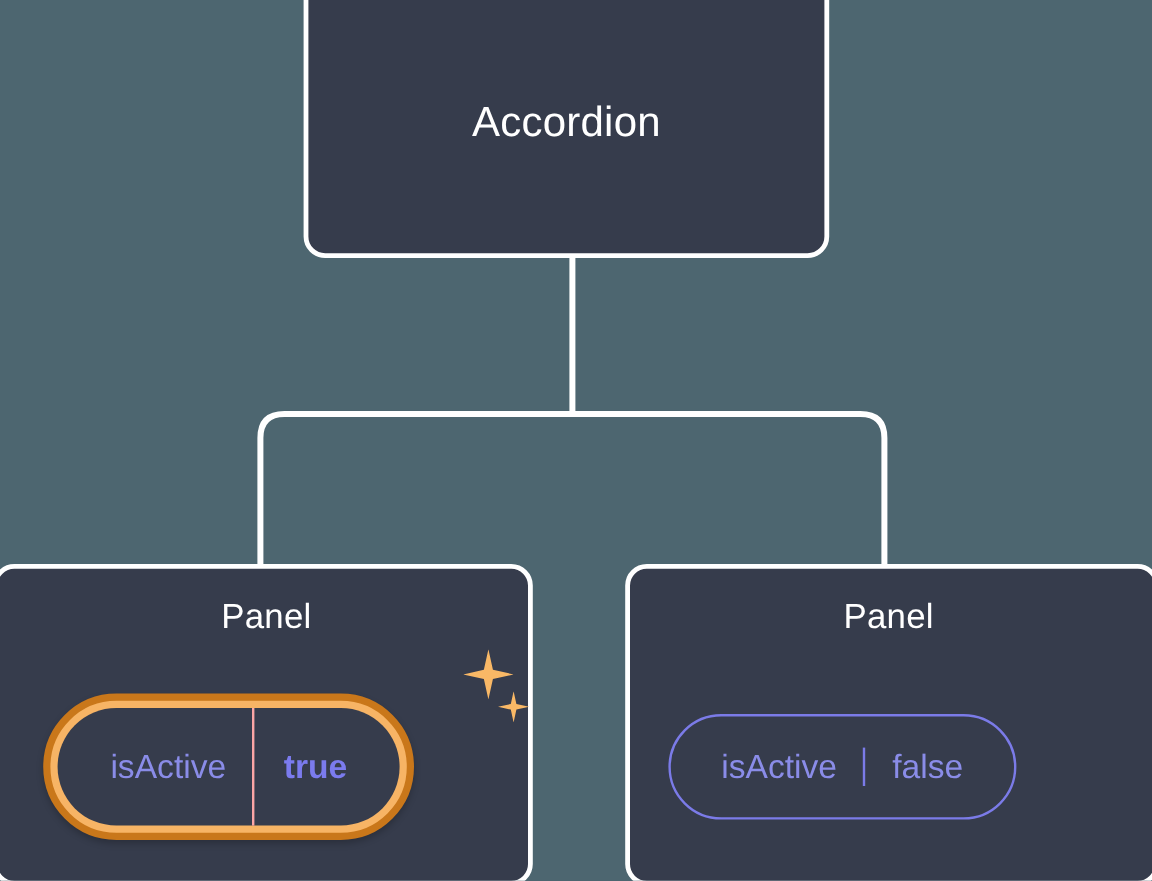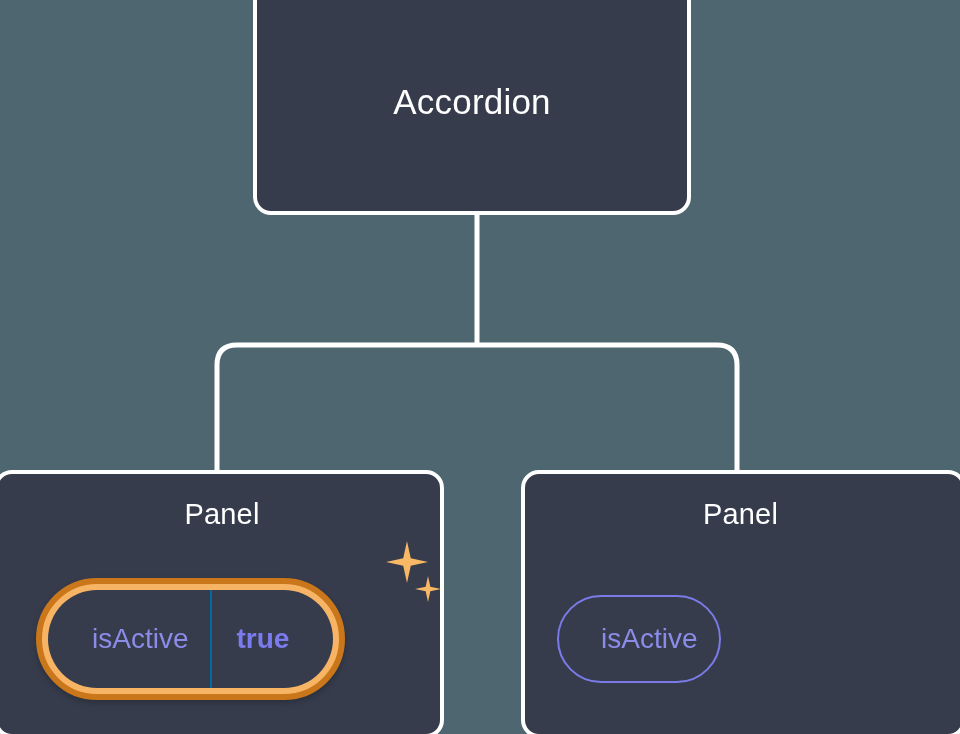--- a/index.html
+++ b/index.html
@@ -139,21 +139,21 @@
     height: 100%;
   }
   .pill.highlight .pill-key {
     color: #8a8ce8;
     padding: 0 22px 0 44px;
   }
   .pill.highlight .pill-val {
     color: #7b7bee;
     font-weight: bold;
     padding: 0 44px 0 24px;
-    border-left: 2px solid #0369a1;
+    border-left: 2px solid #fca5a5;
   }
 
   #pill-left {
     left: 36px;
     top: 578px;
   }
   #pill-right {
     left: 557px;
     top: 595px;
   }
@@ -219,16 +219,17 @@
   <div class="sparkle" id="sparkle-large"></div>
   <div class="sparkle" id="sparkle-small"></div>
 
   <div class="node panel-node" id="node-panel-right">
     <div class="node-title">Panel</div>
   </div>
 
   <div class="pill-wrap" id="pill-right">
     <div class="pill plain">
       <div class="pill-cell pill-key">isActive</div>
+      <div class="pill-cell pill-val">false</div>
     </div>
   </div>
 
 </div>
 
 </body></html>

